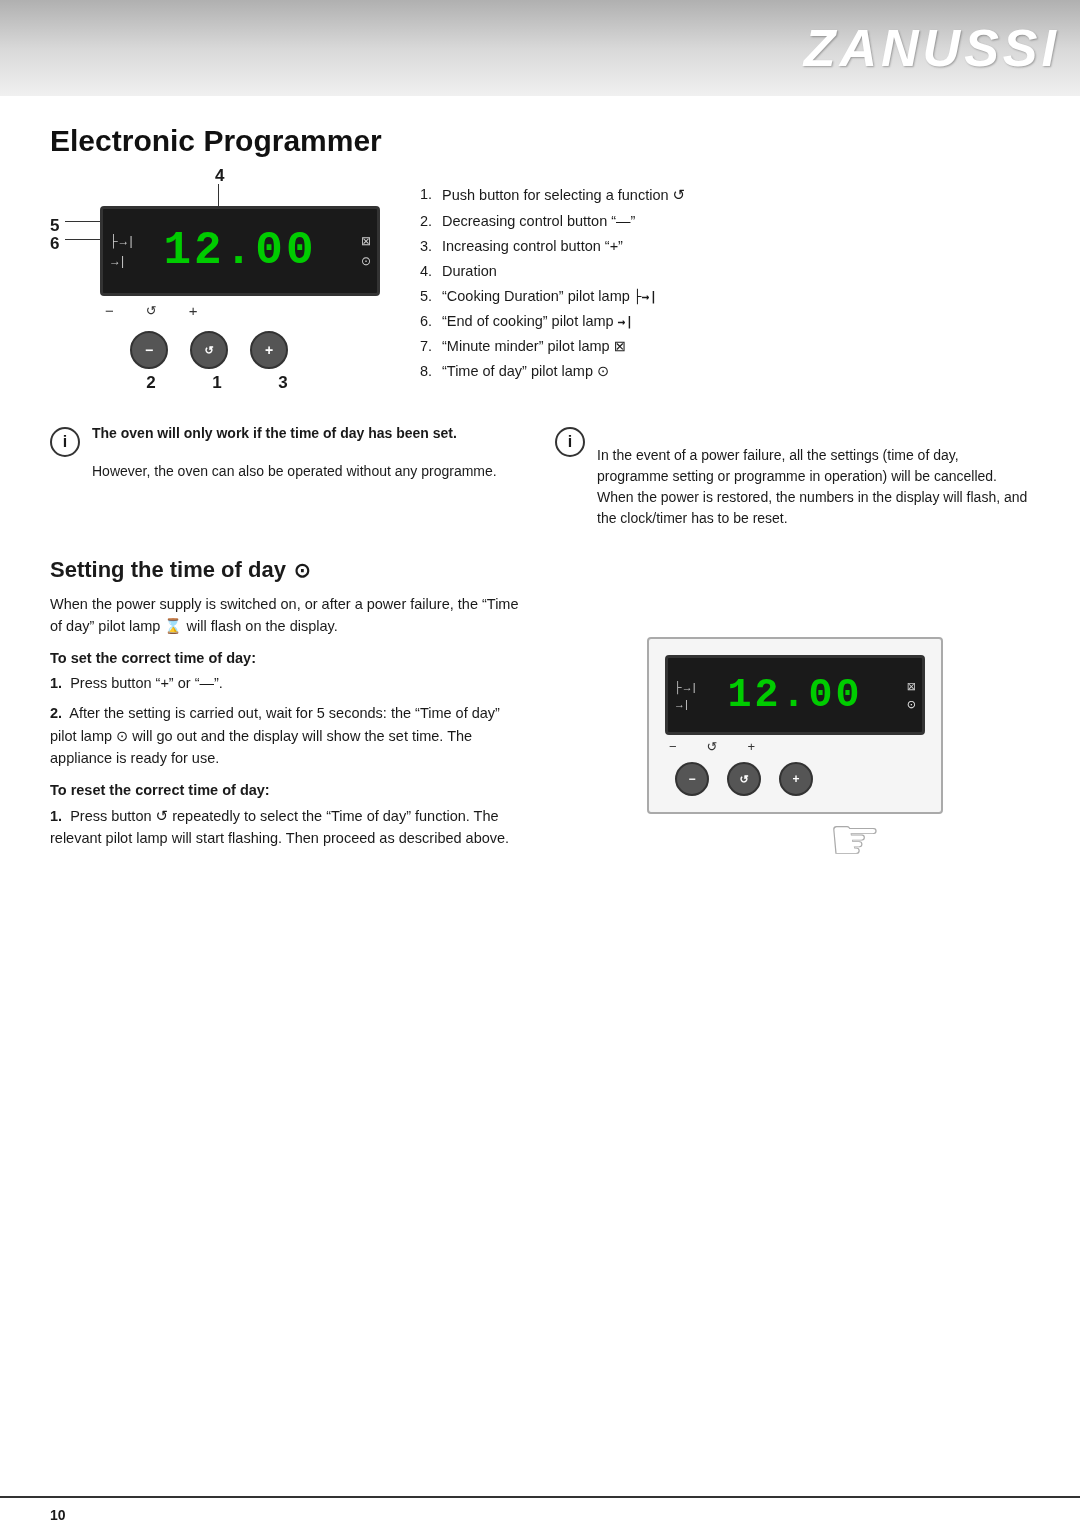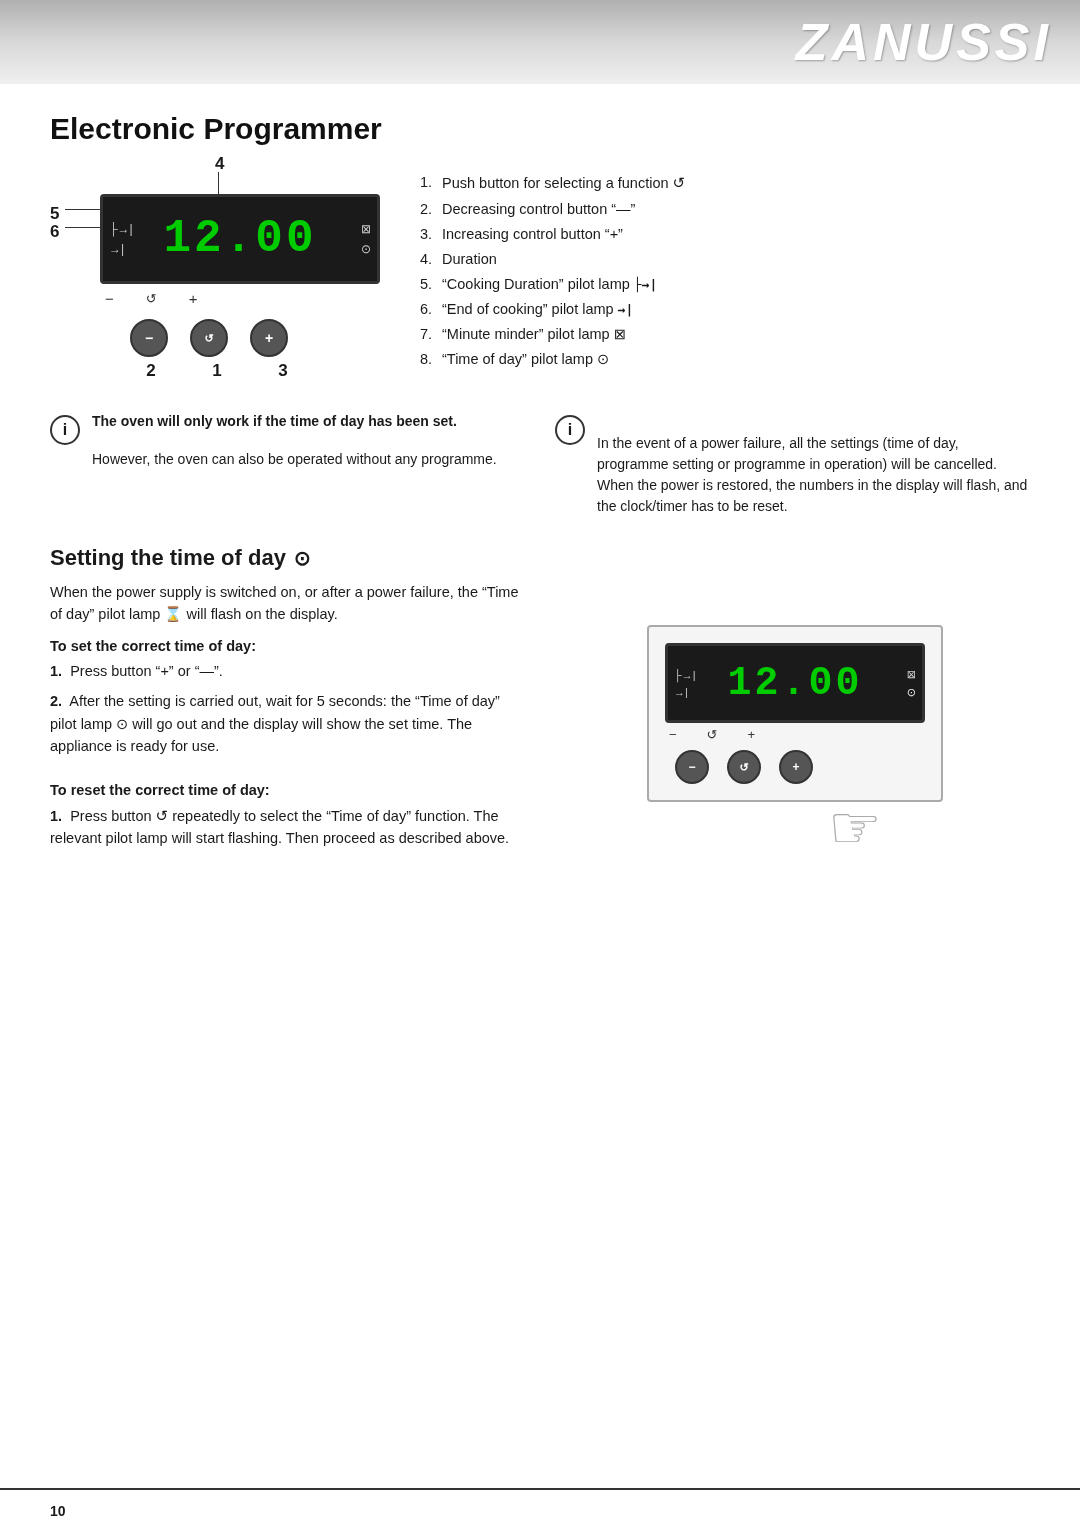--- a/index.html
+++ b/index.html
@@ -9,25 +9,25 @@
       background: #ffffff;
       font-family: Arial, Helvetica, sans-serif;
       font-size: 15px;
       color: #1a1a1a;
       position: relative;
     }
 
     
     .header {
       background: linear-gradient(to bottom, #b0b0b0, #d8d8d8, #f0f0f0);
-      height: 84px;
+      height: 96px;
       display: flex;
       align-items: center;
       justify-content: flex-end;
-      padding-right: 28px;
+      padding-right: 20px;
     }
     .brand-logo {
       font-size: 52px;
       font-weight: 900;
       color: #ffffff;
       letter-spacing: 4px;
       text-shadow: 1px 1px 2px rgba(0,0,0,0.3);
       font-style: italic;
     }
 
@@ -334,21 +334,21 @@
       margin-top: -10px;
       margin-left: 120px;
     }
 
     
     .footer {
       position: absolute;
       bottom: 0;
       left: 0;
       right: 0;
-      height: 44px;
+      height: 36px;
       border-top: 2px solid #333;
       display: flex;
       align-items: center;
       padding: 0 50px;
     }
     .page-num {
       font-size: 14px;
       font-weight: bold;
     }
 
@@ -497,21 +497,21 @@
 
       <ol class="steps">
         <li>
           <span>Press button “+” or “—”.</span>
         </li>
         <li>
           <span>After the setting is carried out, wait for 5 seconds: the “Time of day” pilot lamp ⊙ will go out and the display will show the set time. The appliance is ready for use.</span>
         </li>
       </ol>
 
-      <p class="sub-heading" style="margin-top:24px;">To reset the correct time of day:</p>
+      <p class="sub-heading" style="margin-top:12px;">To reset the correct time of day:</p>
 
       <ol class="steps">
         <li>
           <span>Press button <span style="font-size:15px;">↺</span> repeatedly to select the “Time of day” function. The relevant pilot lamp will start flashing. Then proceed as described above.</span>
         </li>
       </ol>
     </div>
 
     <div class="lower-right">
       <div style="border: 2px solid #aaa; padding: 16px; background: #f5f5f5; border-radius: 4px;">

